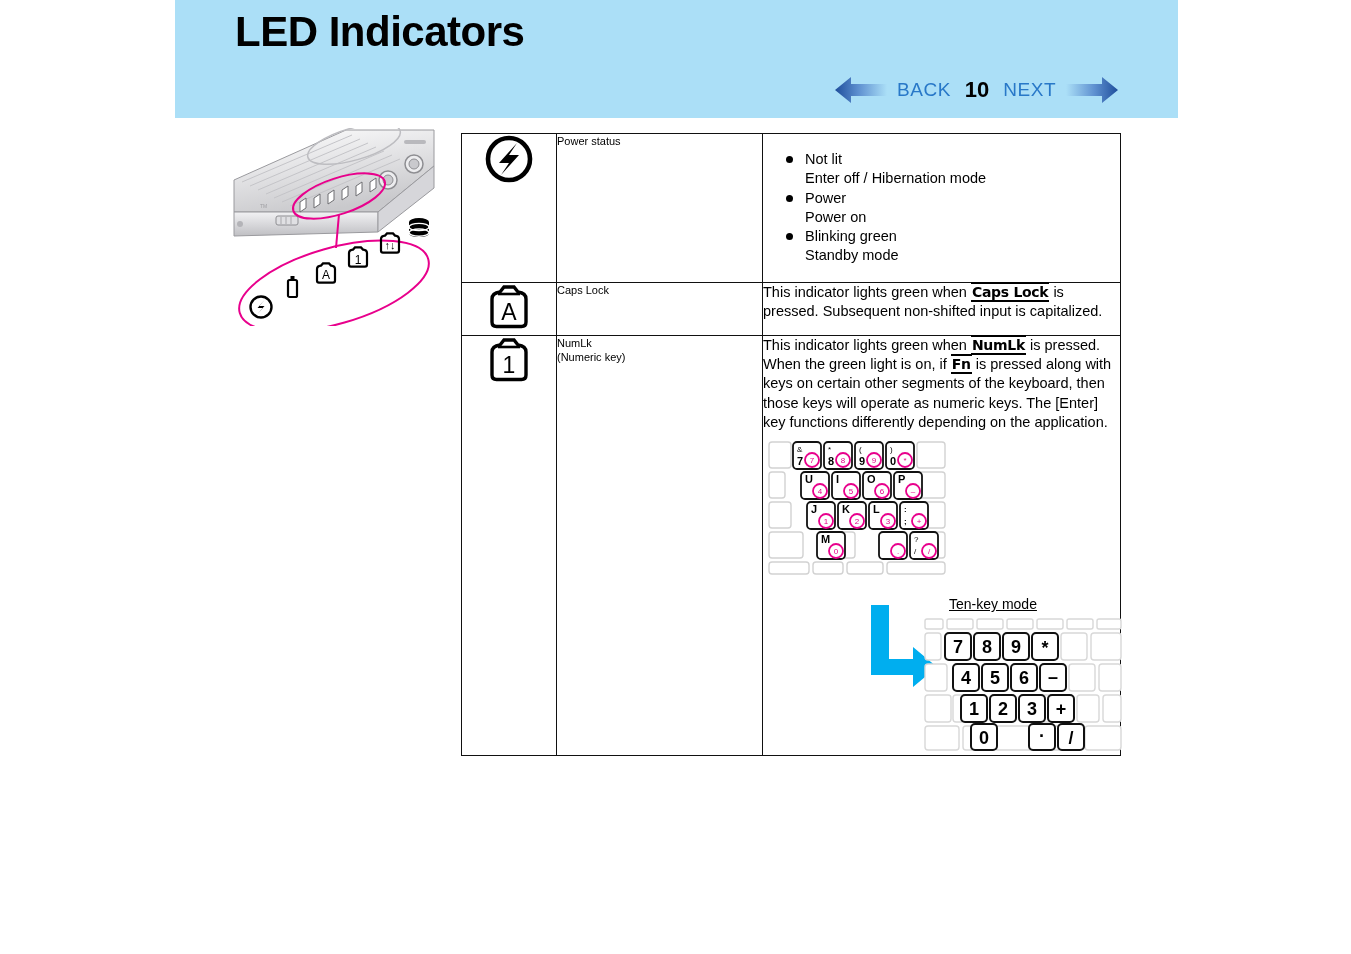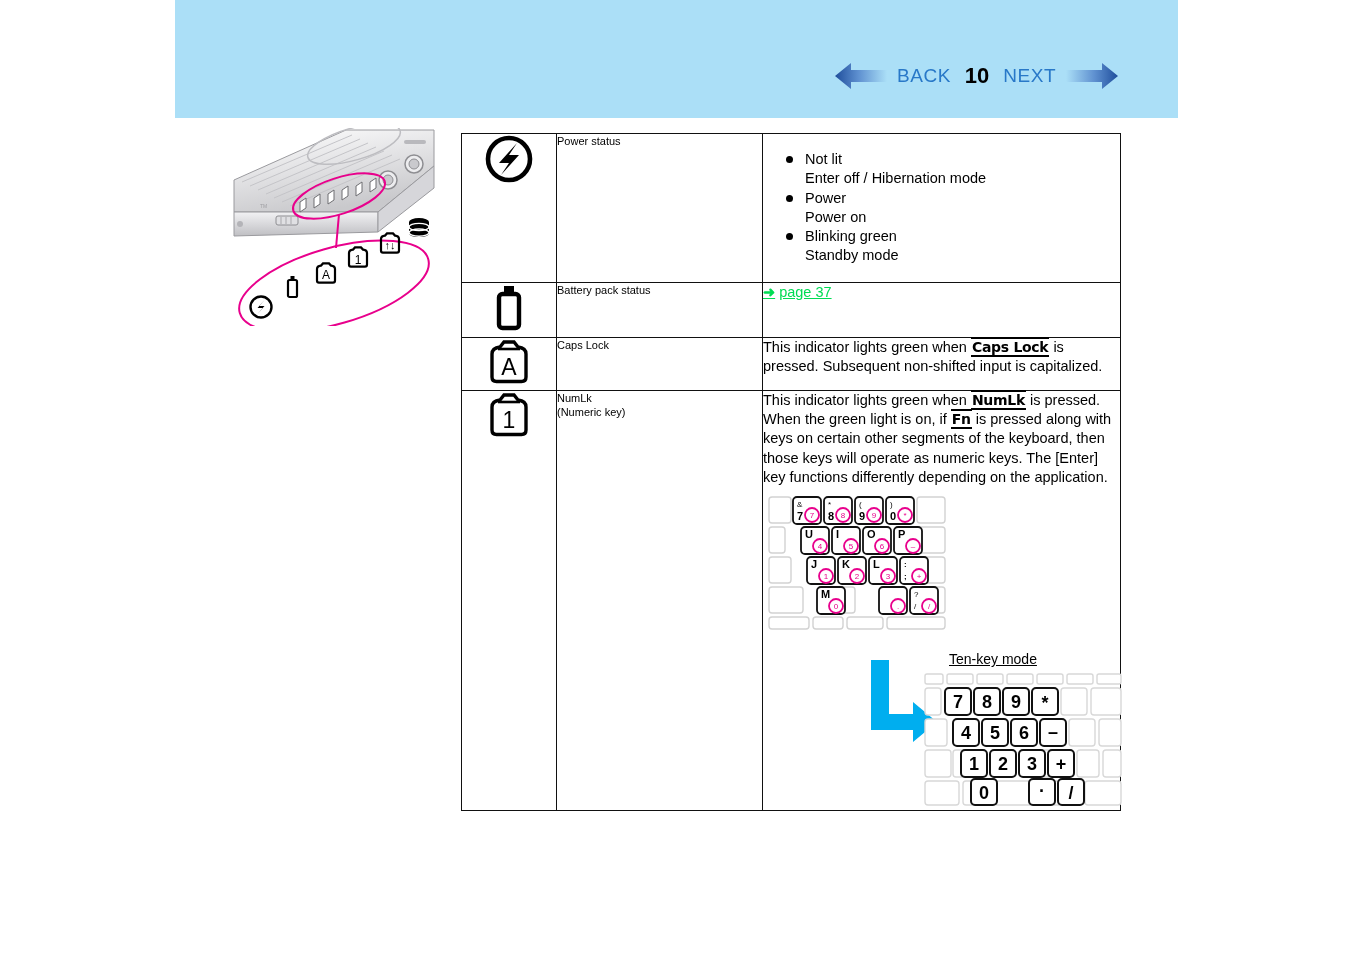--- a/index.html
+++ b/index.html
@@ -15,21 +15,21 @@
     position:absolute;left:175px;top:0;width:1003px;height:118px;
     background:#ABDFF7;
   }
   .header-title{
     position:absolute;left:60px;top:8px;
     font-size:42px;font-weight:bold;color:#000;
     letter-spacing:-0.5px;
     font-family:"Liberation Sans", sans-serif;
   }
   .nav{
-    position:absolute;right:58px;top:56px;
+    position:absolute;right:58px;top:70px;
     display:flex;align-items:center;gap:8px;height:40px;
   }
   .arrow-left,.arrow-right{width:56px;height:30px;display:block;}
   .nav-label{
     font-size:19px;color:#2878C8;letter-spacing:.5px;
     font-family:"Liberation Sans", sans-serif;
   }
   .nav-page{
     font-size:22px;font-weight:bold;color:#000;
     padding:0 6px;
@@ -100,20 +100,21 @@
   }
   .tenkey-arrow{position:absolute;left:104px;top:8px;width:72px;height:92px;}
   .kb2{position:absolute;left:160px;top:22px;width:200px;height:135px;}
 </style>
 </head>
 <body>
 
 <div class="page">
 
   <div class="header">
+    <div class="header-title">LED Indicators</div>
 
     <div class="nav">
       <span>
         <svg class="arrow-left" viewBox="0 0 56 30">
           <defs>
             <linearGradient id="glL" x1="0" y1="0" x2="1" y2="0">
               <stop offset="0" stop-color="#1F4E9C"></stop>
               <stop offset="0.45" stop-color="#5E90D0"></stop>
               <stop offset="1" stop-color="#ABDFF7"></stop>
             </linearGradient>
@@ -268,38 +269,20 @@
             </li>
             <li>
               <span class="bdot"></span>
               <span>Blinking green</span>
               <span class="sub">Standby mode</span>
             </li>
           </ul>
         </td>
       </tr>
 
-      <tr>
-        <td class="col-icon cell-icon">
-          <span>
-            <svg width="34" height="50" viewBox="0 0 34 50">
-              <rect x="7" y="11" width="20" height="34" rx="3.5" fill="none" stroke="#000" stroke-width="4.4"></rect>
-              <rect x="12" y="3" width="10" height="9" fill="#000"></rect>
-            </svg>
-          </span>
-        </td>
-        <td class="col-name cell-text">
-          <span>Battery pack status</span>
-        </td>
-        <td class="col-desc cell-desc">
-          <a class="link-green" href="#">
-            <span class="garrow">➜</span><span>page 37</span>
-          </a>
-        </td>
-      </tr>
 
       <tr>
         <td class="col-icon cell-icon">
           <span>
             <svg width="46" height="48" viewBox="0 0 46 48">
               <path d="M6 16 Q6 10 14 9 L18 4 L28 4 L32 9 Q40 10 40 16 L40 39 Q40 43.5 35.5 43.5 L10.5 43.5 Q6 43.5 6 39 Z" fill="none" stroke="#000" stroke-width="3.4"></path>
               <path d="M12 11 L34 11" stroke="#000" stroke-width="2.6"></path>
               <text x="23" y="37" font-size="23" text-anchor="middle" fill="#000" font-family="Liberation Sans, sans-serif">A</text>
             </svg>
           </span>

